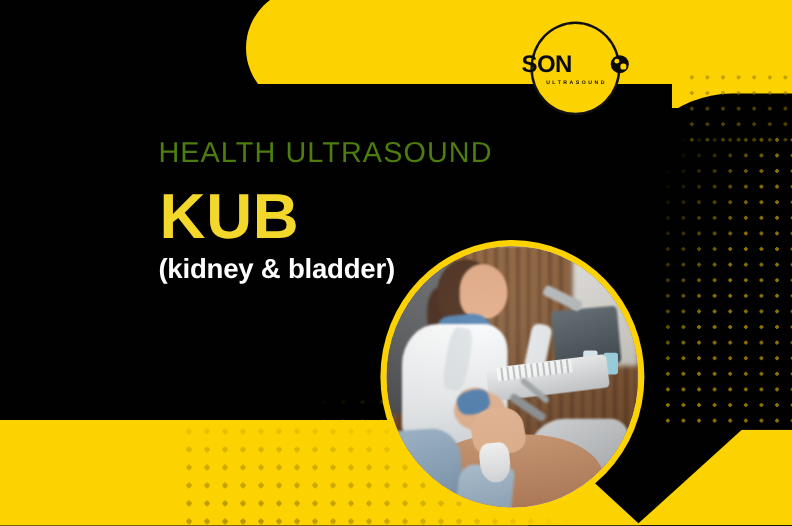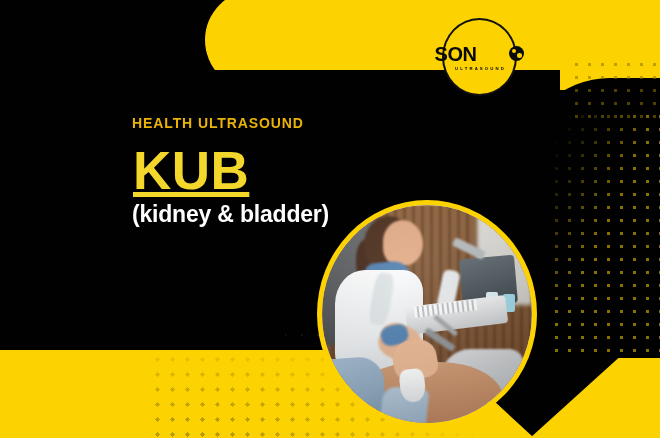--- a/index.html
+++ b/index.html
@@ -178,35 +178,34 @@
   }
 
   
   .text-block {
     position: absolute;
     left: 132px;
     top: 116px;
     z-index: 6;
   }
   .eyebrow {
-    color: #eab308;
-    font-size: 14px;
-    font-weight: 700;
+    color: #4d7c0f;
+    font-size: 24px;
+    font-weight: 400;
     letter-spacing: 0.9px;
     line-height: 1;
     margin: 0 0 14px 0;
   }
   .headline {
     color: #F4D72B;
     font-size: 53px;
     font-weight: 900;
     letter-spacing: 0.5px;
     line-height: 1;
     margin: 0 0 6px 1px;
-    text-decoration: underline;
   }
   .subhead {
     color: #ffffff;
     font-size: 23px;
     font-weight: 700;
     letter-spacing: -0.2px;
     line-height: 1;
     margin: 0;
   }
 

